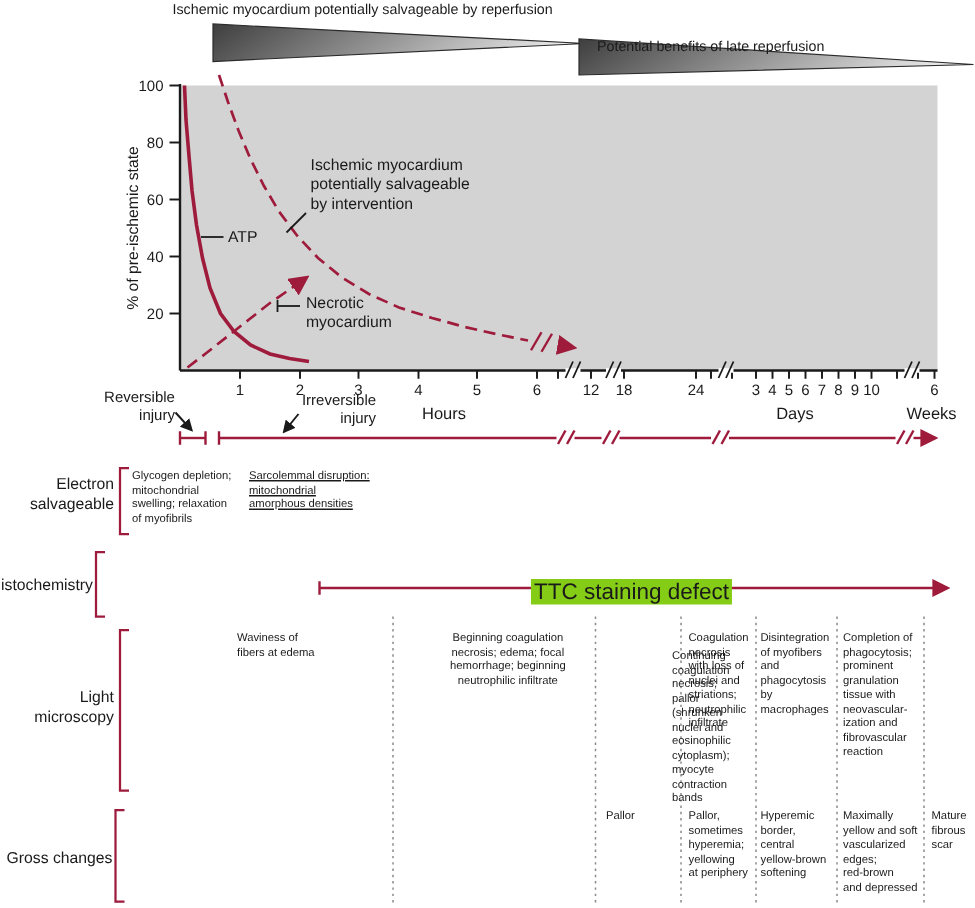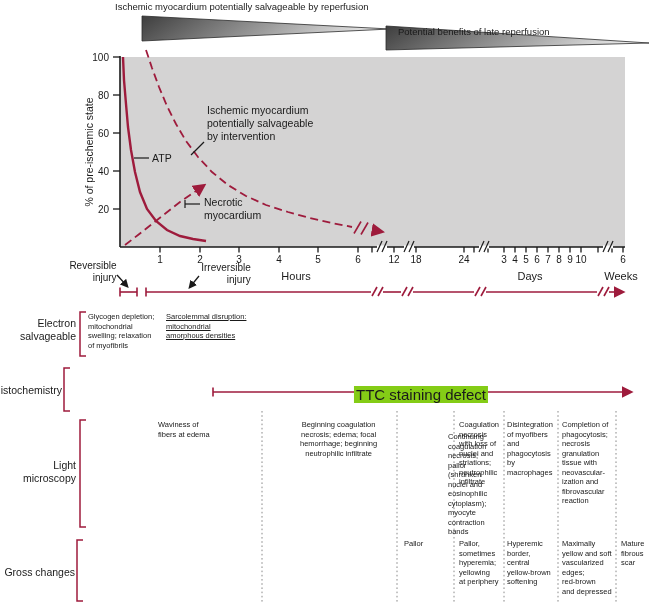--- a/index.html
+++ b/index.html
@@ -242,21 +242,21 @@
 neutrophilic
 infiltrate</div>
 <div class="t cell" style="left:507px;top:420px;">Disintegration
 of myofibers
 and
 phagocytosis
 by
 macrophages</div>
 <div class="t cell" style="left:562px;top:420px;">Completion of
 phagocytosis;
-necrosis
+prominent
 granulation
 tissue with
 neovascular-
 ization and
 fibrovascular
 reaction</div>
 
 <div class="t rowlab pre" style="right:575px;top:566px;">Gross changes</div>
 <div class="t cell" style="left:404px;top:539px;">Pallor</div>
 <div class="t cell" style="left:459px;top:539px;">Pallor,

